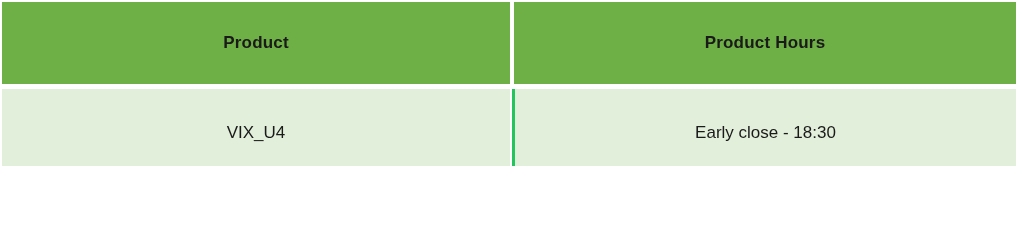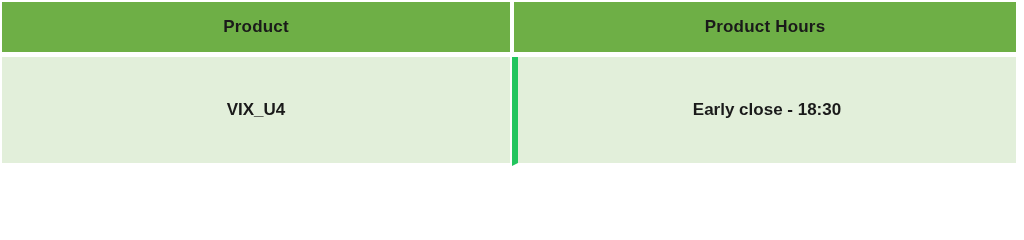--- a/index.html
+++ b/index.html
@@ -26,21 +26,21 @@
   .table {
     width: 100%;
     height: 100%;
     border-collapse: separate;
     border-spacing: 0;
     table-layout: fixed;
   }
 
   .table td,
   .table th {
-    padding: 0;
+    padding: 16px;
     margin: 15px;
     text-align: center;
     vertical-align: middle;
     color: #1a1a1a;
     background-clip: padding-box;
   }
 
   
   .hdr-row th {
     height: 50px;
@@ -65,26 +65,25 @@
     height: 56px;
     background-color: #e2efda;
     font-size: 17px;
     font-weight: normal;
   }
   .body-row td.col-left {
     border-left: 2px solid #ffffff;
     border-right: 2px solid #ffffff;
   }
   .body-row td.col-right {
-    border-left: 6px solid #22c55e;
+    border-left: 3px solid #22c55e;
     border-right: 8px solid #ffffff;
   }
   .body-row.row-first td {
     border-bottom: 3px solid #ffffff;
-    font-weight: bold;
   }
 
   .cell-text {
     display: block;
     line-height: 1.1;
   }
 </style>
 </head>
 <body>
 

